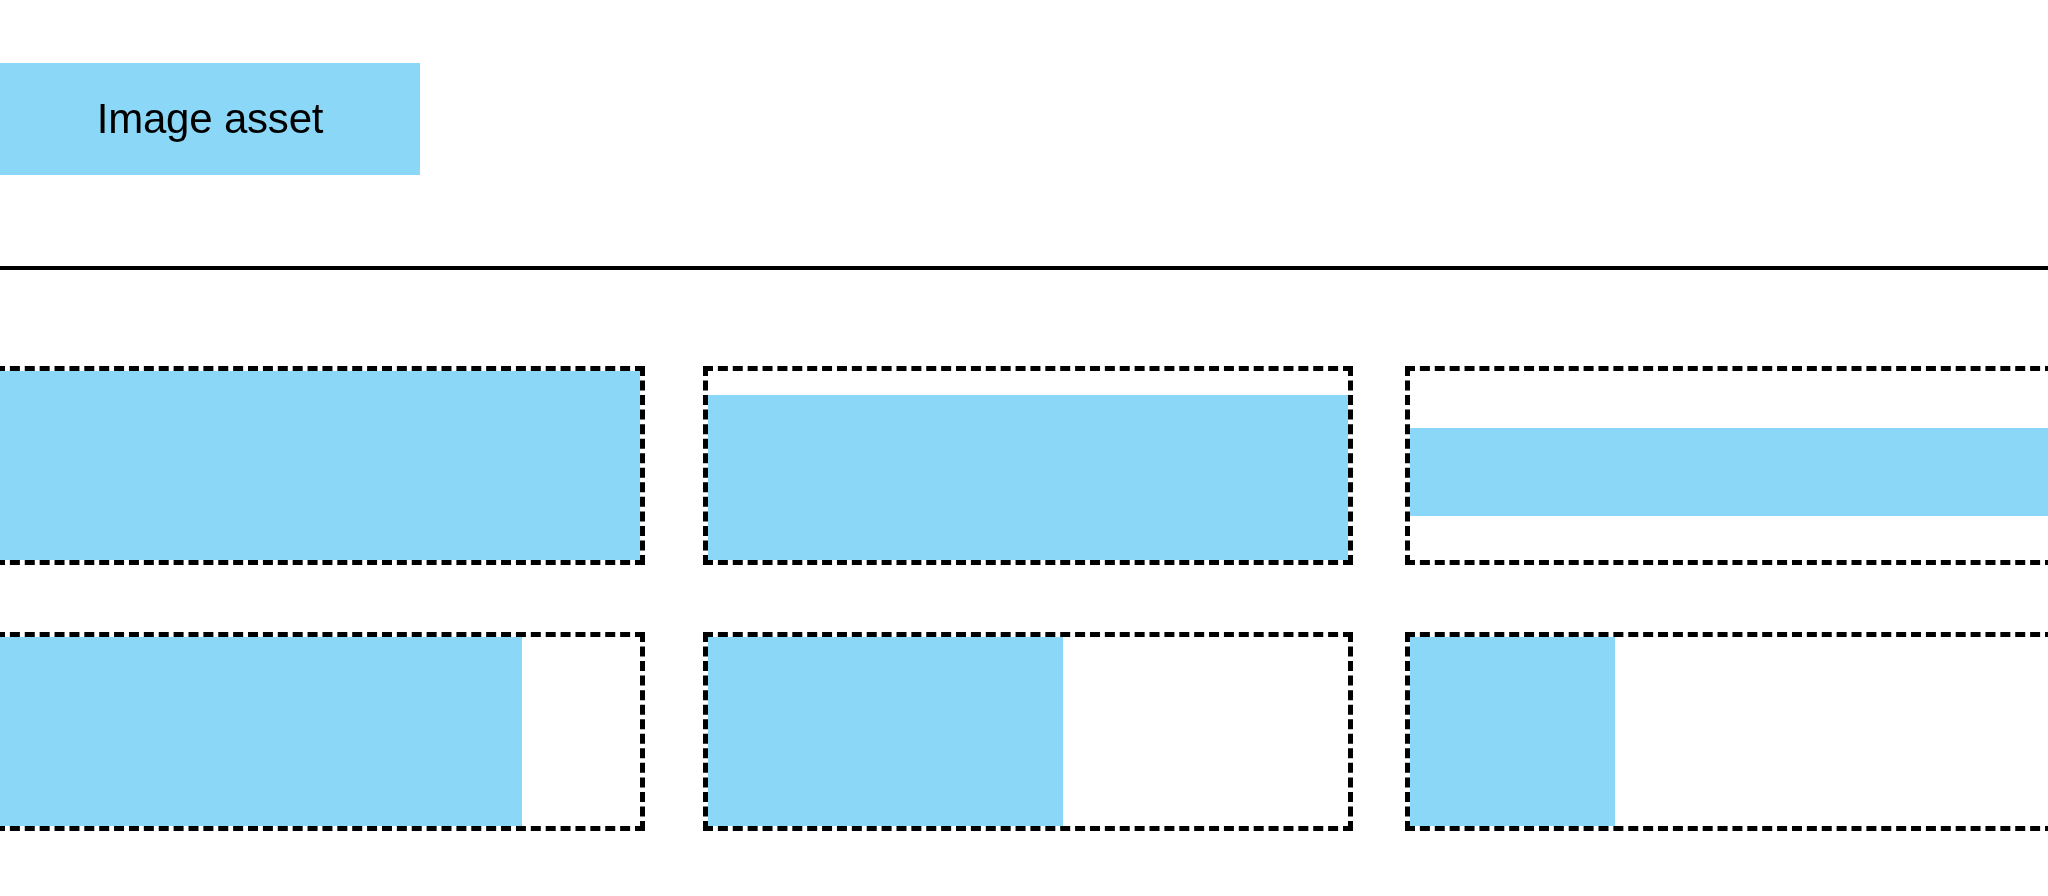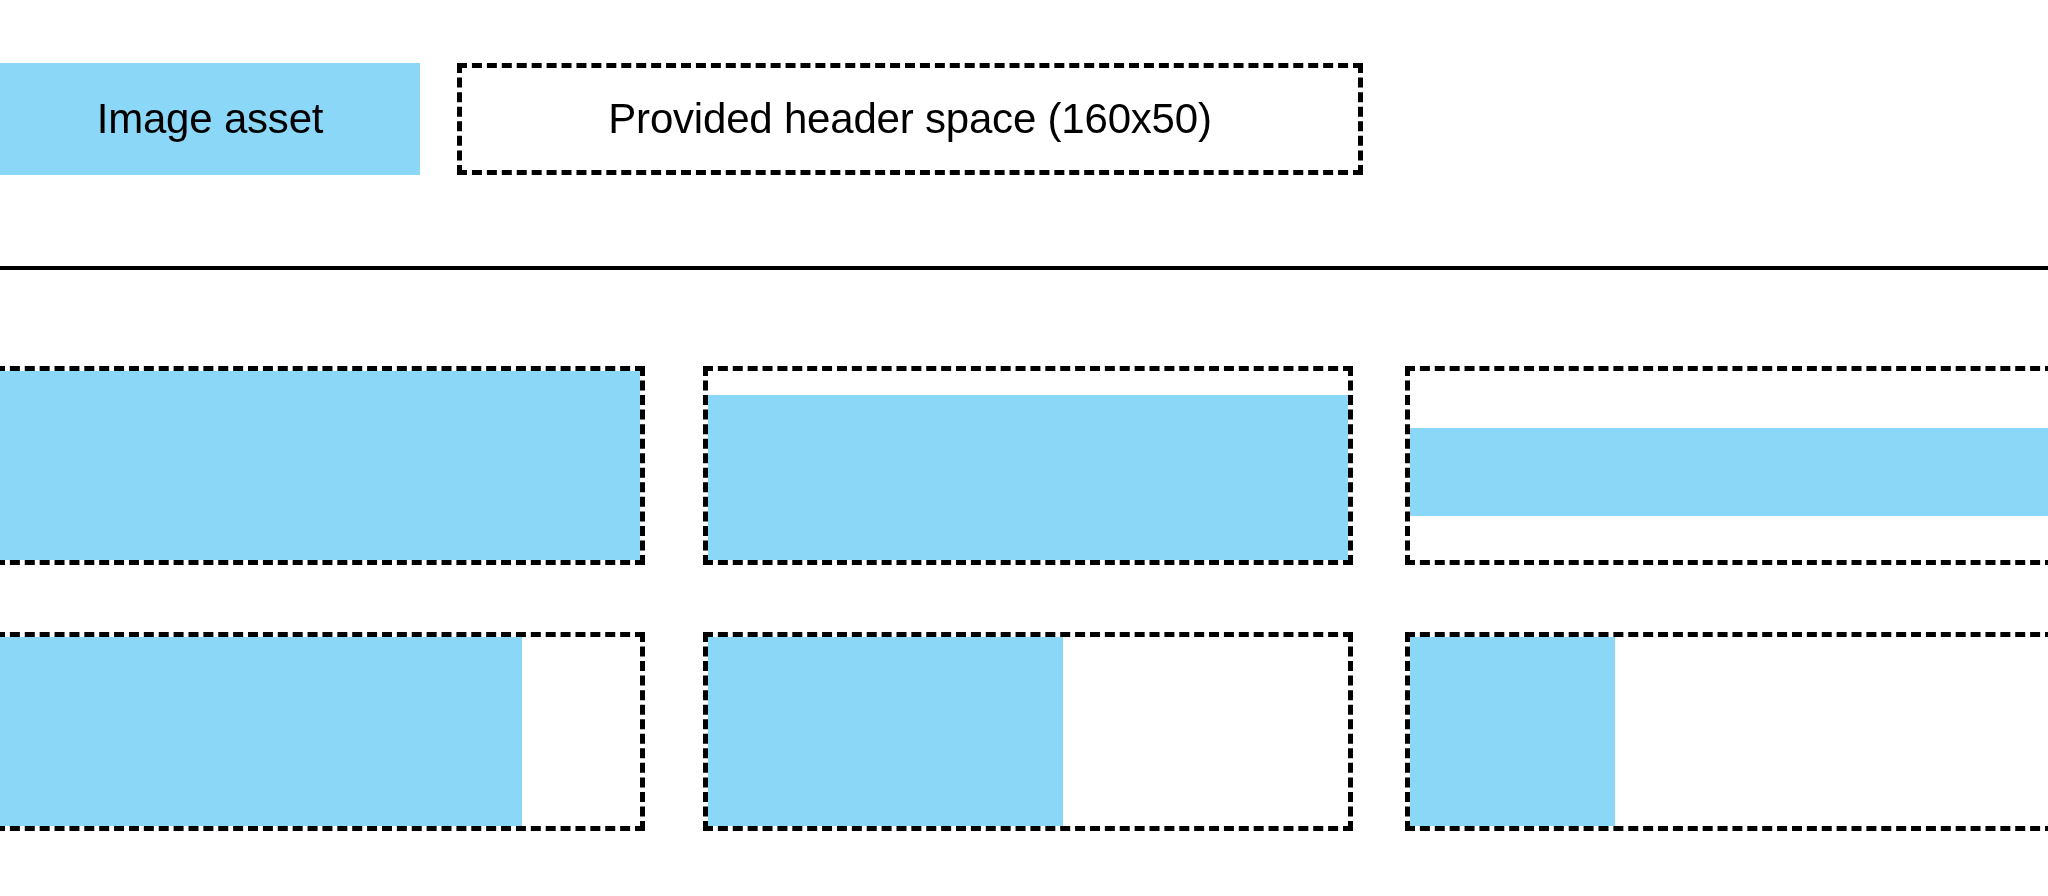--- a/index.html
+++ b/index.html
@@ -116,23 +116,20 @@
 </style>
 </head>
 <body>
 
 <div id="header-zone">
 
   <div class="swatch-filled">
     <span class="label">Image asset</span>
   </div>
 
-  <div class="header-space-box">
-    <span class="label">Provided header space (160x50)</span>
-  </div>
 
 </div>
 
 <div id="divider"></div>
 
 <div class="cell" id="cell-r1c1">
   <div class="fill" id="fill-r1c1"></div>
 </div>
 
 <div class="cell" id="cell-r1c2">

